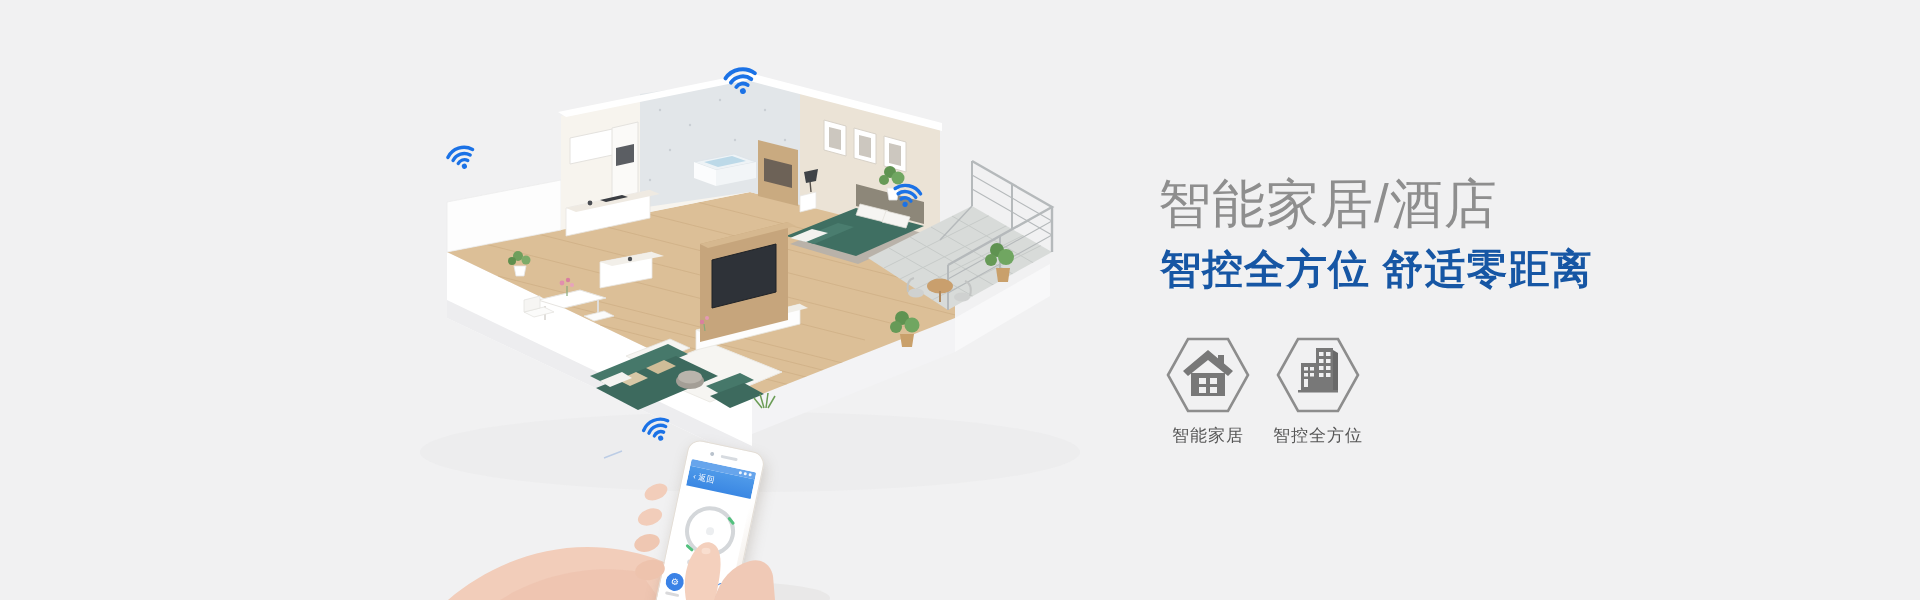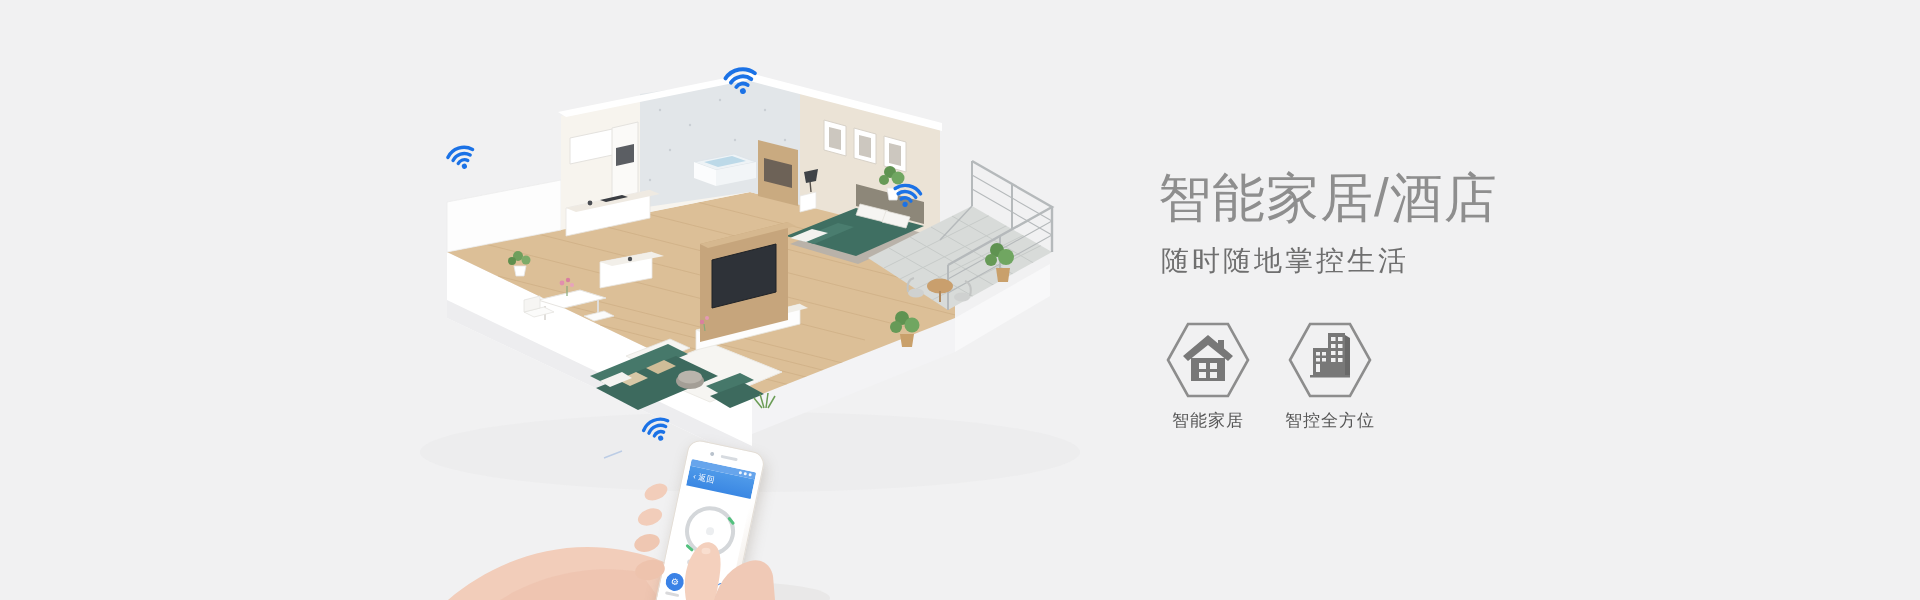--- a/index.html
+++ b/index.html
@@ -37,25 +37,25 @@
   .dial .g2{left:0px;bottom:-1px;transform:rotate(30deg);}
   .cap{width:32px;height:5px;border-radius:2px;background:#dcdcde;margin:7px auto 0;}
   .btns{display:flex;justify-content:center;gap:7px;margin-top:11px;}
   .btns .b{width:18px;height:18px;border-radius:50%;text-align:center;font-size:9px;line-height:18px;}
   .b.solid{background:#3b82e6;color:#fff;}
   .b.line{border:1.5px solid #3b82e6;color:#3b82e6;background:#fff;width:15px;height:15px;line-height:15px;}
   .bcap{width:14px;height:3px;border-radius:2px;background:#d9d9db;margin:2px auto 0;}
   .bcol{display:flex;flex-direction:column;align-items:center;}
 
   
-  .copy{position:absolute;left:1158px;top:170px;}
+  .copy{position:absolute;left:1158px;top:176px;}
   .title{font-size:53px;line-height:1.05;font-weight:300;color:#8e8e8e;letter-spacing:1px;margin:0;}
   .subtitle{font-size:41px;line-height:1;font-weight:bold;color:#1656a4;margin:17px 0 0 2px;letter-spacing:1px;}
   .tagline{font-size:28px;line-height:1;color:#6f6f6f;margin:21px 0 0 3px;letter-spacing:3px;}
-  .features{display:flex;gap:35px;margin:47px 0 0 8px;}
+  .features{display:flex;gap:23px;margin:47px 0 0 8px;}
   .feature{display:flex;flex-direction:column;align-items:center;cursor:pointer;}
   .feature .label{margin-top:11px;font-size:17px;color:#565656;letter-spacing:1px;}
 </style>
 </head>
 <body>
 
 <div class="hero">
 
   <svg class="scene" viewBox="0 0 1920 600">
     <defs>
@@ -337,21 +337,21 @@
     </g>
     <g>
       <path d="M 686 600 C 682 576 688 557 699 546 C 705 540 714 541 718 549 C 723 560 720 578 715 600 Z" fill="#f4d0bd"></path>
       <path d="M 714 600 C 720 579 732 566 750 561 C 762 558 771 565 773 576 L 775 600 Z" fill="#f0c9b6"></path>
       <ellipse cx="706" cy="551" rx="4.5" ry="3.2" fill="#f9e0d2" opacity="0.85"></ellipse>
     </g>
   </svg>
 
   <div class="copy">
     <h1 class="title">智能家居/酒店</h1>
-    <div class="tagline">随时随地掌控生活</div>
+    <div class="subtitle">智控全方位 舒适零距离</div>
 
     <div class="features">
       <div class="feature">
         <svg width="84" height="76" viewBox="0 0 84 76">
           <polygon points="2,38 22,2 62,2 82,38 62,74 22,74" fill="none" stroke="#8d8d8d" stroke-width="2.6"></polygon>
           <g fill="#787878">
             <rect x="52" y="18" width="6" height="11"></rect>
             <polygon points="42,13 17,34 22,39 42,23 62,39 67,34"></polygon>
             <rect x="25" y="36" width="34" height="23"></rect>
             <rect x="33" y="41" width="7" height="6" fill="#f1f1f2"></rect>

